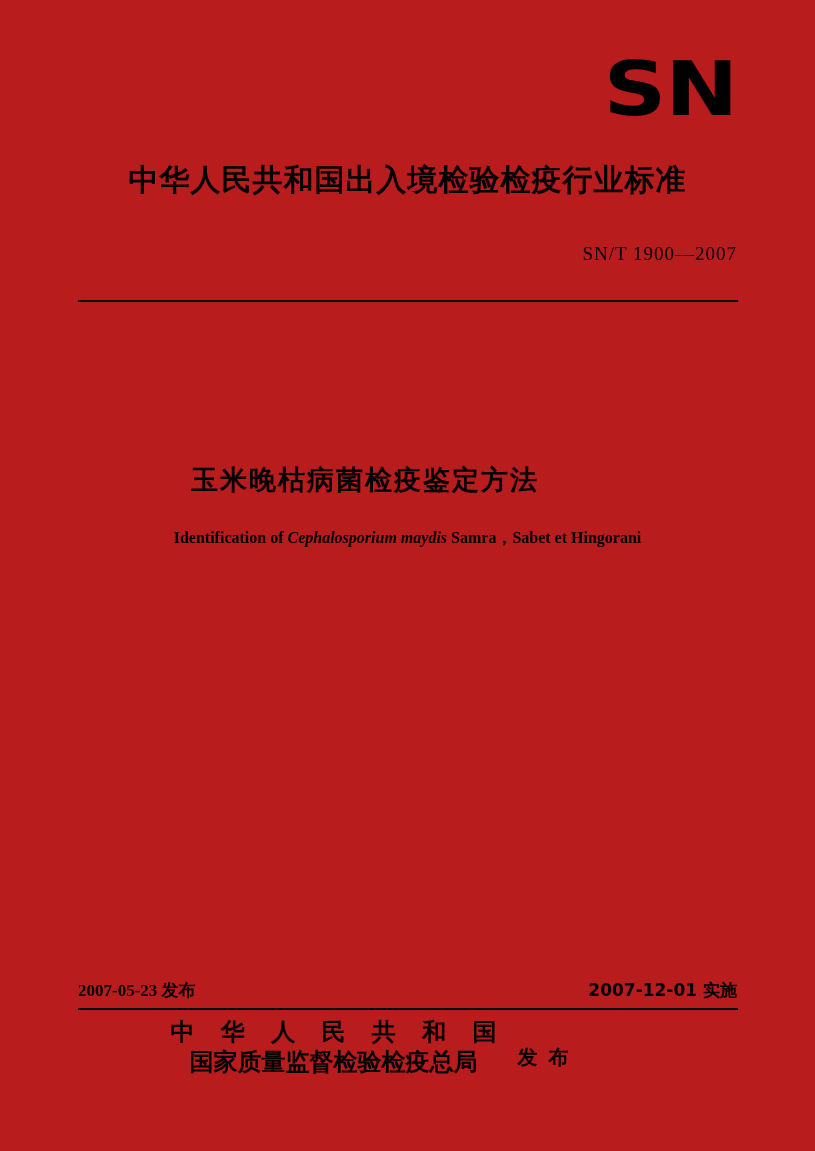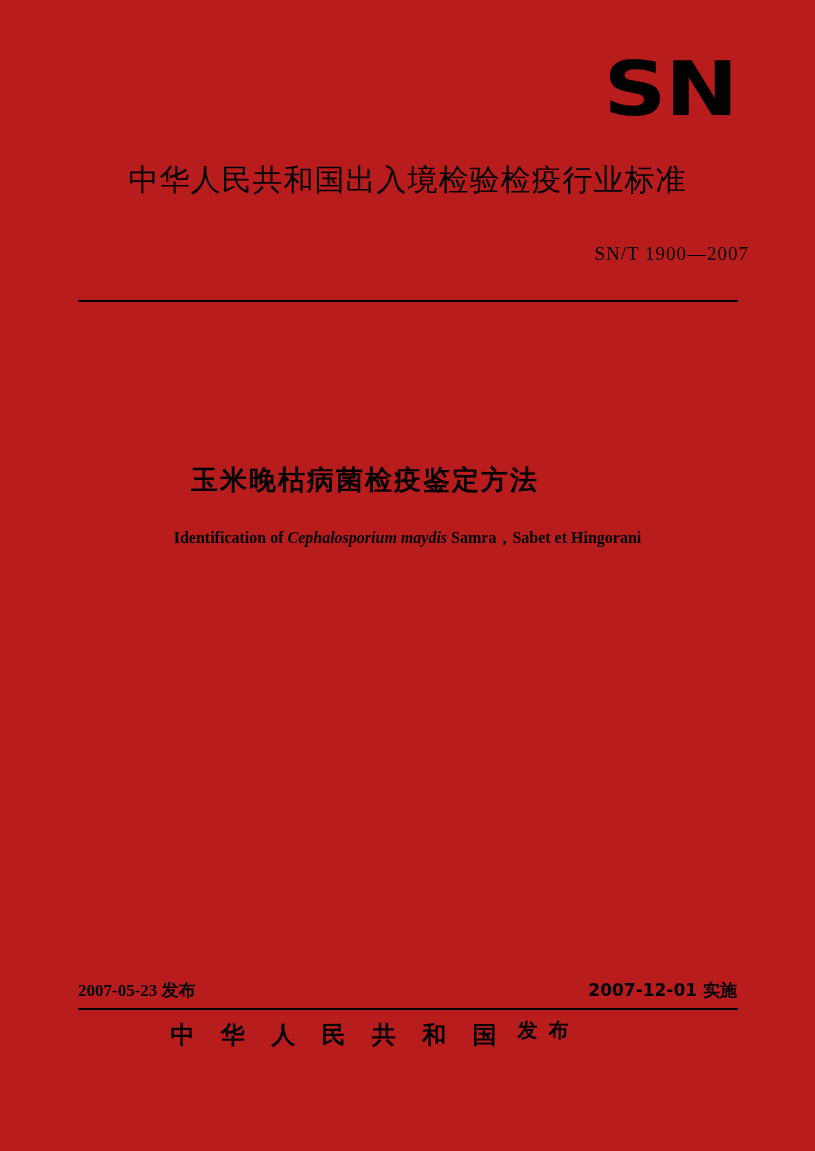--- a/index.html
+++ b/index.html
@@ -34,31 +34,31 @@
   }
 
   
   .org-line {
     position: absolute;
     top: 160px;
     left: 0;
     width: 815px;
     text-align: center;
     font-family: "DejaVu Sans", sans-serif;
-    font-weight: 400;
+    font-weight: 700;
     font-size: 30px;
     letter-spacing: 1px;
     color: #000;
   }
 
   
   .std-no {
     position: absolute;
     top: 243px;
-    right: 66px;
+    right: 78px;
     font-family: "Liberation Serif", serif;
     font-size: 19px;
     letter-spacing: 1px;
   }
 
   
   .rule-top {
     position: absolute;
     top: 300px;
     left: 78px;
@@ -173,17 +173,18 @@
   </div>
 
   <div class="date-left">2007-05-23 发布</div>
   <div class="date-right">2007-12-01 实施</div>
 
   <div class="rule-bottom"></div>
 
   <div class="footer">
     <div class="footer-block">
       <div class="footer-line1">中 华 人 民 共 和 国</div>
+      <div class="footer-line2">国家质量监督检验检疫总局</div>
     </div>
     <div class="footer-issue">发 布</div>
   </div>
 
 </div>
 
 </body></html>

